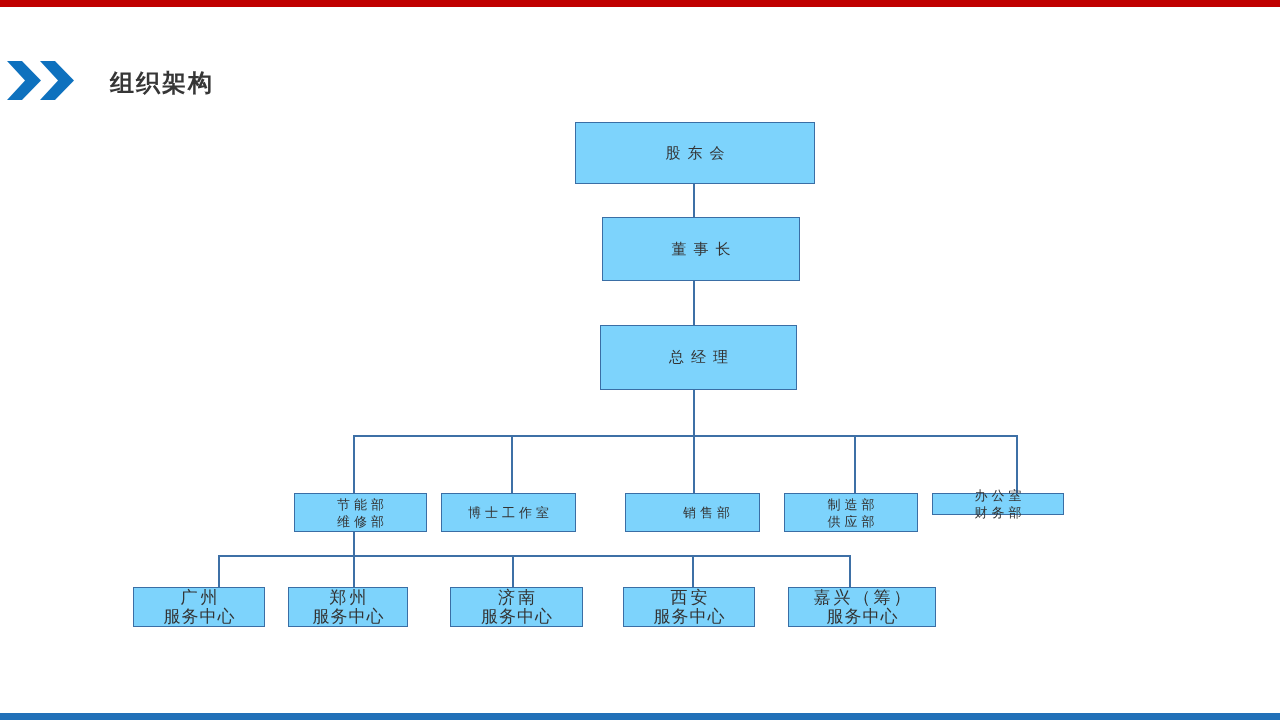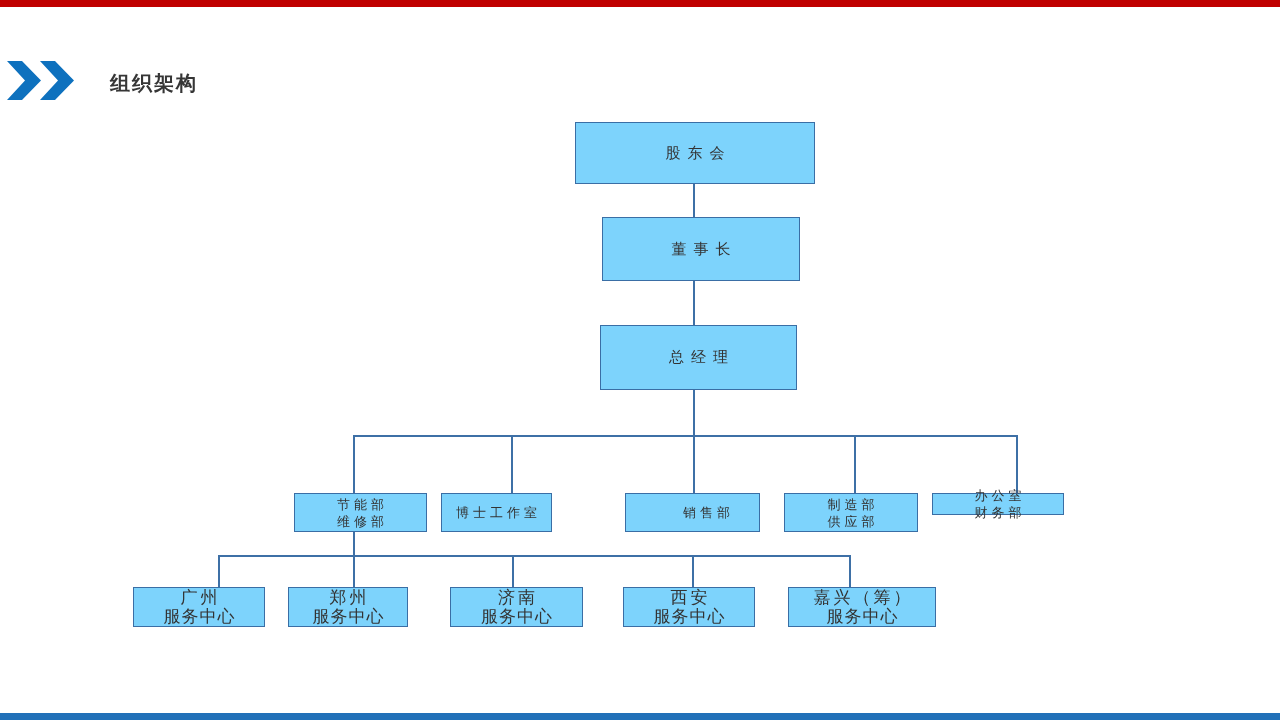--- a/index.html
+++ b/index.html
@@ -7,21 +7,21 @@
     position:relative; width:1280px; height:720px; background:#ffffff;
     font-family:"Liberation Sans", sans-serif; overflow:hidden;
   }
   .bar-top { position:absolute; left:0; top:0; width:1280px; height:7px; background:#C00000; }
   .bar-bottom { position:absolute; left:0; bottom:0; width:1280px; height:7px; background:#2170B8; }
 
   .chevrons { position:absolute; left:7px; top:61px; width:68px; height:39px; }
 
   .page-title {
     position:absolute; left:110px; top:68px;
-    font-size:20px; font-weight:bold; color:#363636; letter-spacing:2px;
+    font-size:24px; font-weight:bold; color:#363636; letter-spacing:2px;
     line-height:30px; white-space:nowrap;
   }
 
   
   .node {
     position:absolute; box-sizing:border-box; background:#7dd3fc;
     border:1.5px solid #3A6EA5; color:#333333;
     display:flex; flex-direction:column; align-items:center; justify-content:center;
     text-align:center; white-space:nowrap;
   }
@@ -37,21 +37,21 @@
   
   .vline { position:absolute; width:1.5px; background:#3E70A6; }
   .hline { position:absolute; height:1.5px; background:#3E70A6; }
 
   
   #n-shareholders { left:575px; top:122px; width:240px; height:62px; }
   #n-chairman     { left:602px; top:217px; width:198px; height:64px;justify-content:center; }
   #n-gm           { left:600px; top:325px; width:197px; height:65px; }
 
   #n-dept1 { left:294px; top:493px; width:133px; height:39px; }
-  #n-dept2 { left:441px; top:493px; width:111px; height:39px; }
+  #n-dept2 { left:441px; top:493px; width:135px; height:39px; }
   #n-dept3 { left:625px; top:493px; width:135px; height:39px;padding-left:28px; }
   #n-dept4 { left:784px; top:493px; width:134px; height:39px; }
   #n-dept5 { left:932px; top:493px; width:132px; height:22px; }
 
   #n-sc1 { left:133px; top:587px; width:132px; height:40px; }
   #n-sc2 { left:288px; top:587px; width:120px; height:40px; }
   #n-sc3 { left:450px; top:587px; width:133px; height:40px; }
   #n-sc4 { left:623px; top:587px; width:132px; height:40px; }
   #n-sc5 { left:788px; top:587px; width:148px; height:40px; }
 </style>

